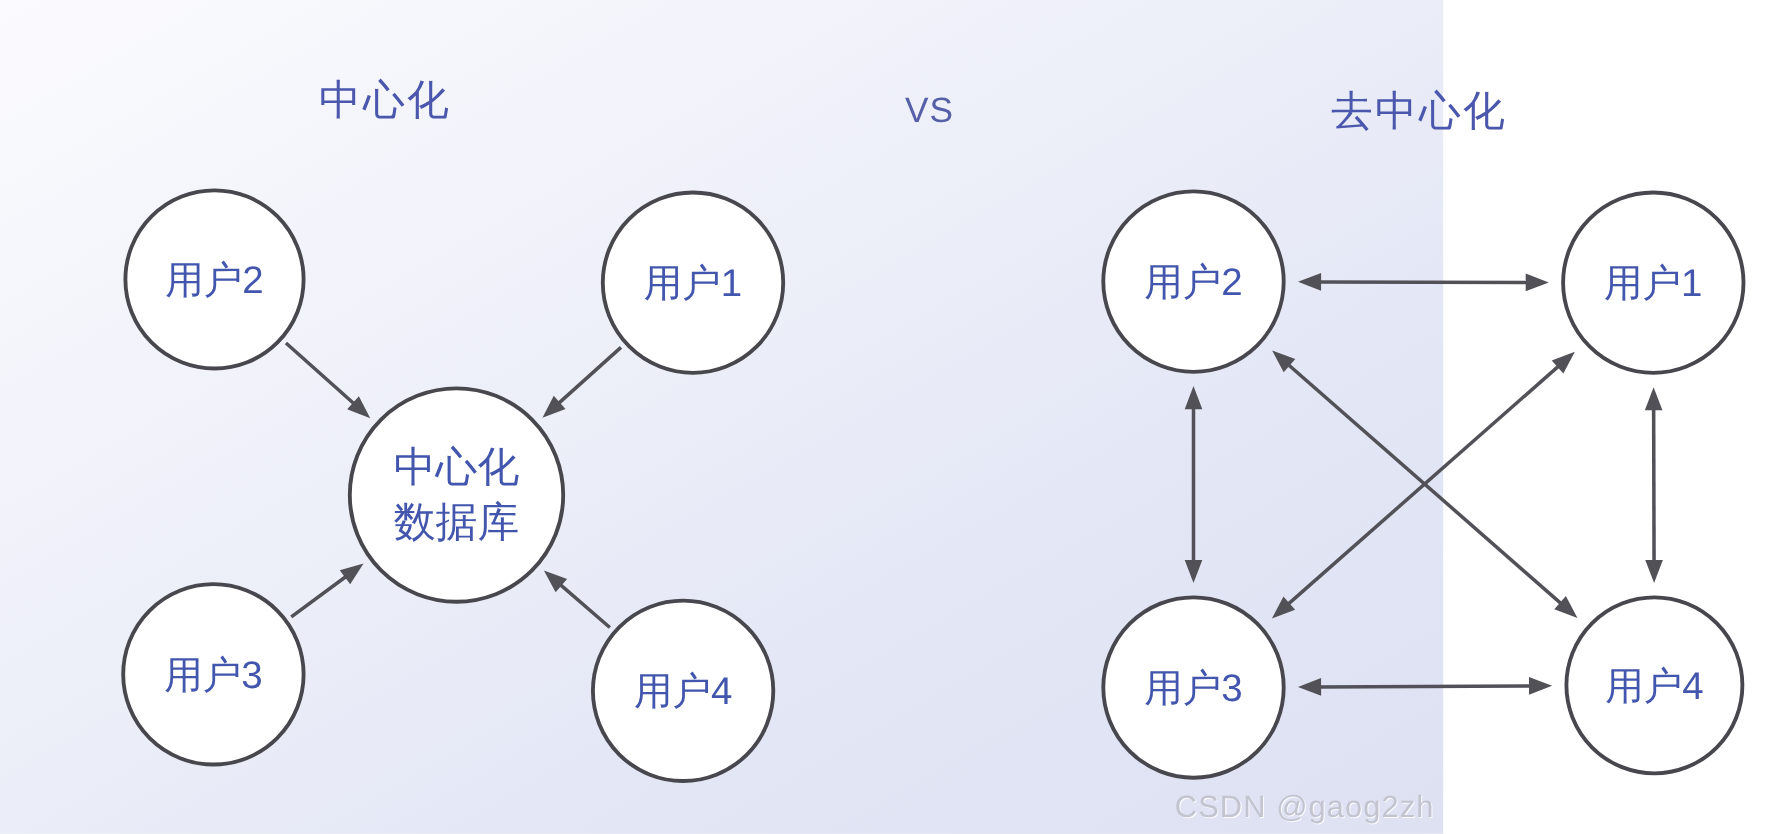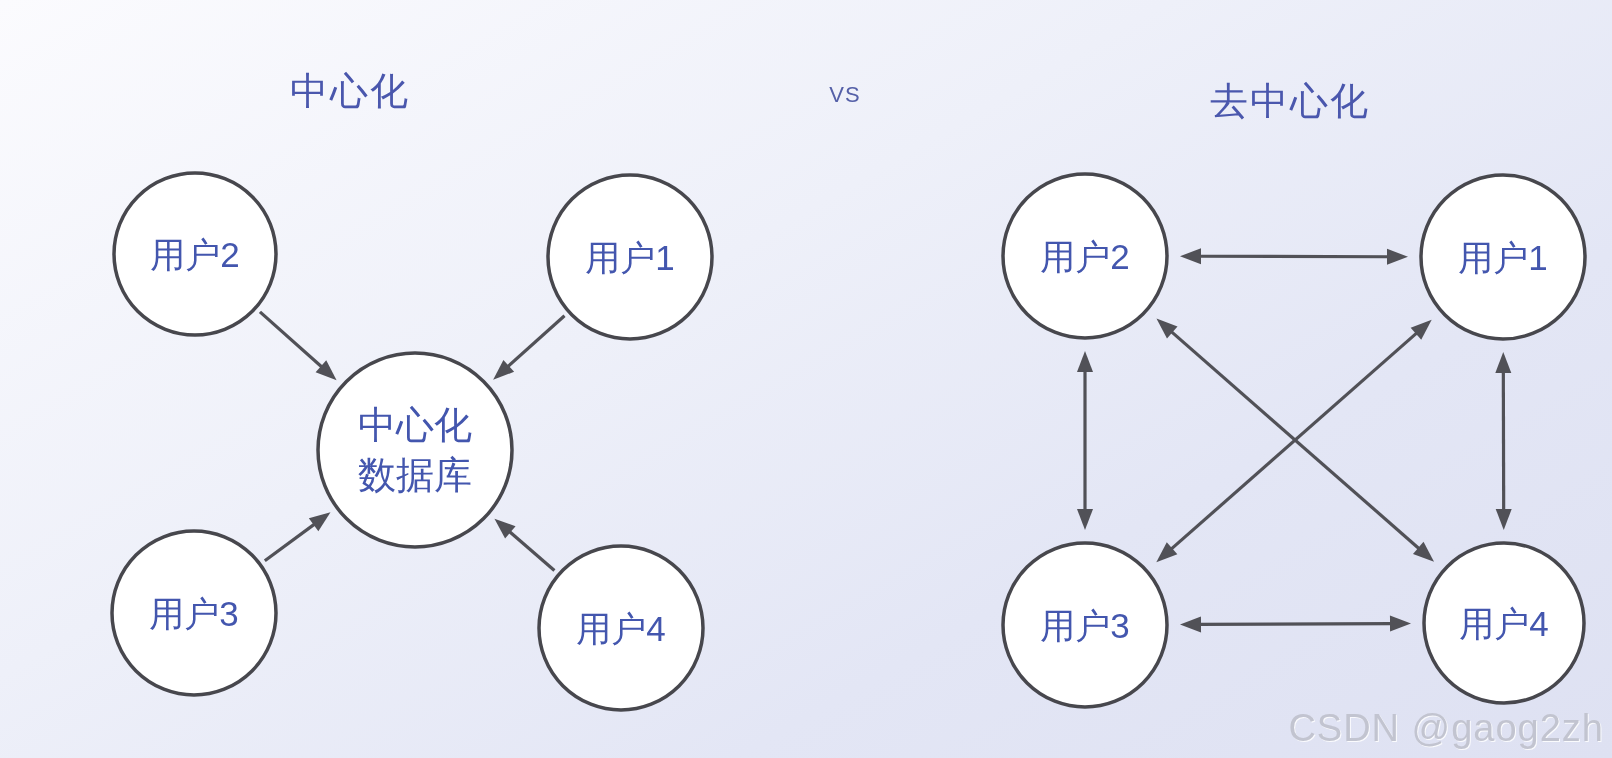--- a/index.html
+++ b/index.html
@@ -3,39 +3,39 @@
 <meta charset="utf-8">
 <style>
   html, body { margin: 0; padding: 0; }
   body {
     width: 1612px; height: 758px;
     font-family: "Liberation Sans", "DejaVu Sans", sans-serif;
     overflow: hidden;
   }
   .stage {
     position: relative;
-    width: 1612px; height: 758px;
+    width: 1312px; height: 758px;
     background: linear-gradient(150deg, #fbfbfe 0%, #eef0f9 40%, #e3e6f5 70%, #dee1f2 100%);
   }
   .title {
     position: absolute;
     transform: translateX(-50%);
     color: #4a57ad;
     font-size: 38px;
     letter-spacing: 2px;
     white-space: nowrap;
     user-select: none;
   }
   .title-left  { left: 350px;  top: 66px; }
-  .title-vs    { left: 845px;  top: 82px; font-size: 22px; letter-spacing: 1px; color: #5560a8; }
+  .title-vs    { left: 845px;  top: 82px; font-size: 32px; letter-spacing: 1px; color: #5560a8; }
   .title-right { left: 1290px; top: 76px; text-align: center; }
   .watermark {
     position: absolute;
     right: 8px; bottom: 8px;
-    font-size: 38px;
+    font-size: 28px;
     color: #c2c4d0;
     text-shadow: 1px 1px 0 rgba(255,255,255,0.85);
     letter-spacing: 1px;
     user-select: none;
   }
   svg.diagram { position: absolute; left: 0; top: 0; }
   svg text { user-select: none; }
 </style>
 </head>
 <body>

